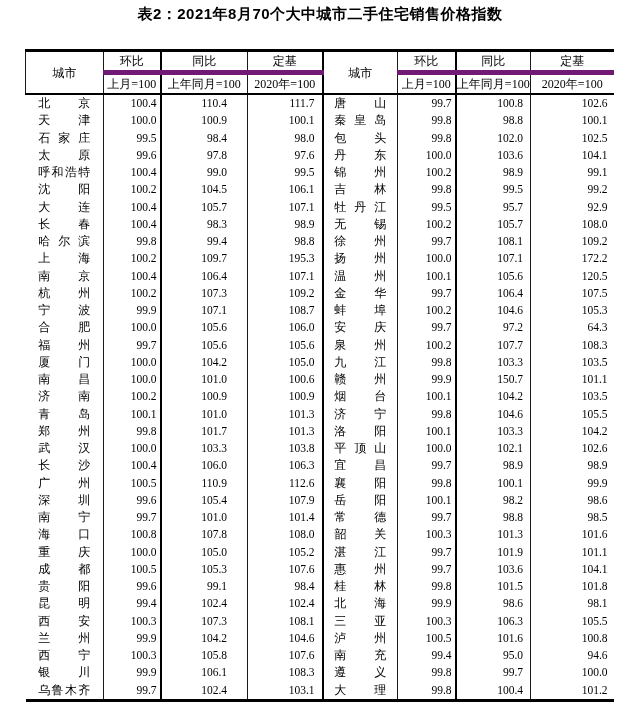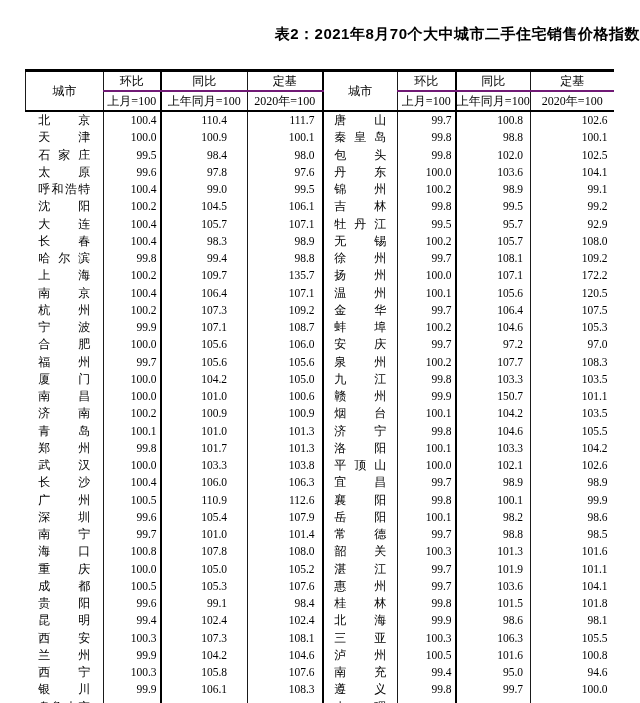--- a/index.html
+++ b/index.html
@@ -1,41 +1,41 @@
 <!DOCTYPE html>
 <html><head>
 <meta charset="utf-8">
 <style>
   html,body{margin:0;padding:0;}
   body{
     width:640px;height:703px;background:#ffffff;overflow:hidden;
     font-family:"Liberation Serif","DejaVu Serif",serif;color:#000;
   }
   .page-title{
-    padding-top:24px;text-align:right;font-size:15px;font-weight:bold;
+    padding-top:4px;text-align:center;font-size:15px;font-weight:bold;
     line-height:20px;color:#000;
     font-family:"Liberation Sans","DejaVu Sans",sans-serif;
     letter-spacing:0.5px;
   }
   table.price-index{
     border-collapse:collapse;table-layout:fixed;width:588px;
     margin:25px 0 0 25px;
     border-top:3px solid #000;border-bottom:3px solid #000;
   }
   thead th{
     font-weight:normal;font-size:12px;text-align:center;
     padding:0;height:18px;line-height:18px;white-space:nowrap;overflow:hidden;
   }
   
   .vr1{border-right:1px solid #1a1a1a;}
   .vr2{border-right:2px solid #000;}
   .hl{border-left:1px solid #1a1a1a;}   
   
   .hb{border-bottom:2px solid #000;}    
-  .sub{border-bottom:2px solid #701a75;margin-top:24px;}
+  .sub{border-bottom:5px solid #701a75;margin-top:24px;}
   tbody td{
     font-size:11.5px;height:17.25px;line-height:17.25px;padding:0;
     white-space:nowrap;overflow:hidden;color:#000;
   }
   td.city{text-align:center;}
   span.cityname{
     display:inline-block;width:52px;font-size:12px;
     text-align:justify;text-align-last:justify;
   }
   td.num{text-align:right;}
@@ -168,21 +168,21 @@
         <td class="num vr2 pr7">98.8</td>
         <td class="city vr1"><span class="cityname">徐州</span></td>
         <td class="num vr2 pr3">99.7</td>
         <td class="num vr1 pr7">108.1</td>
         <td class="num  pr6">109.2</td>
       </tr>
       <tr>
         <td class="city vr1"><span class="cityname">上海</span></td>
         <td class="num vr2 pr3">100.2</td>
         <td class="num vr1 pr4">109.7</td>
-        <td class="num vr2 pr7">135.7</td>
+        <td class="num vr2 pr7">195.3</td>
         <td class="city vr1"><span class="cityname">扬州</span></td>
         <td class="num vr2 pr3">100.0</td>
         <td class="num vr1 pr7">107.1</td>
         <td class="num  pr6">172.2</td>
       </tr>
       <tr>
         <td class="city vr1"><span class="cityname">南京</span></td>
         <td class="num vr2 pr3">100.4</td>
         <td class="num vr1 pr4">106.4</td>
         <td class="num vr2 pr7">107.1</td>
@@ -212,21 +212,21 @@
         <td class="num  pr6">105.3</td>
       </tr>
       <tr>
         <td class="city vr1"><span class="cityname">合肥</span></td>
         <td class="num vr2 pr3">100.0</td>
         <td class="num vr1 pr4">105.6</td>
         <td class="num vr2 pr7">106.0</td>
         <td class="city vr1"><span class="cityname">安庆</span></td>
         <td class="num vr2 pr3">99.7</td>
         <td class="num vr1 pr7">97.2</td>
-        <td class="num  pr6">97.0</td>
+        <td class="num  pr6">64.3</td>
       </tr>
       <tr>
         <td class="city vr1"><span class="cityname">福州</span></td>
         <td class="num vr2 pr3">99.7</td>
         <td class="num vr1 pr4">105.6</td>
         <td class="num vr2 pr7">105.6</td>
         <td class="city vr1"><span class="cityname">泉州</span></td>
         <td class="num vr2 pr3">100.2</td>
         <td class="num vr1 pr7">107.7</td>
         <td class="num  pr6">108.3</td>

